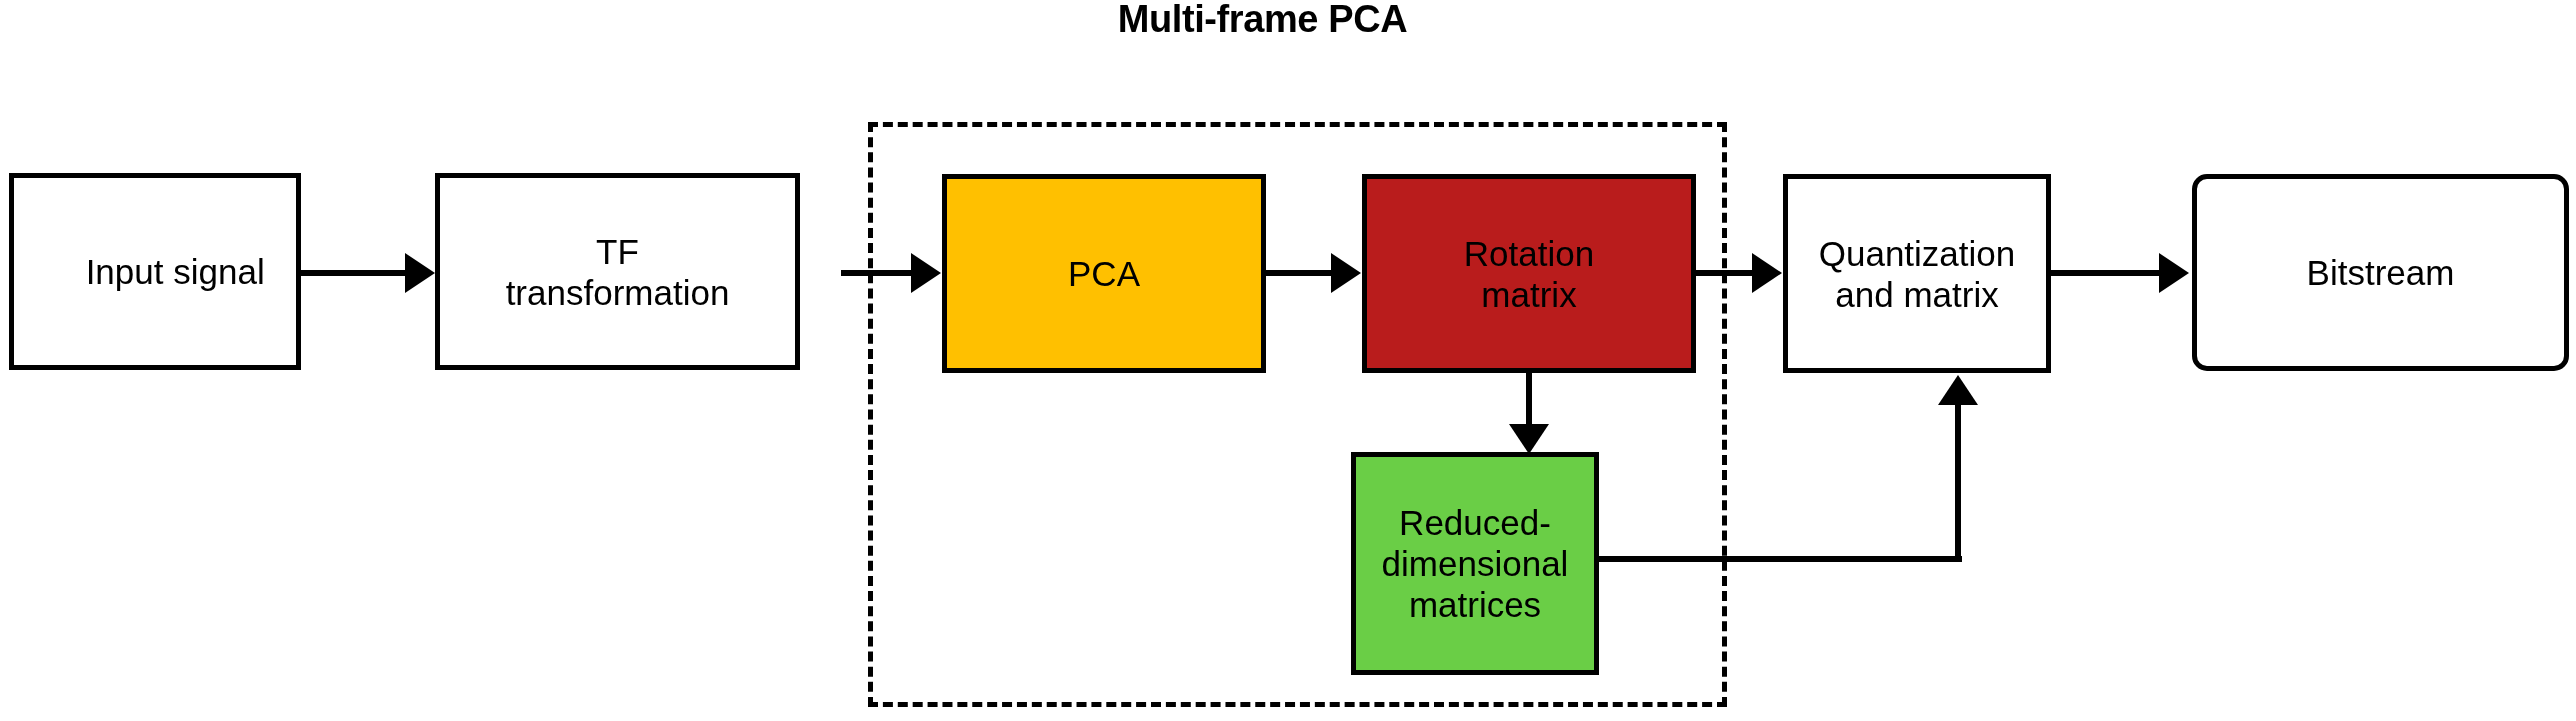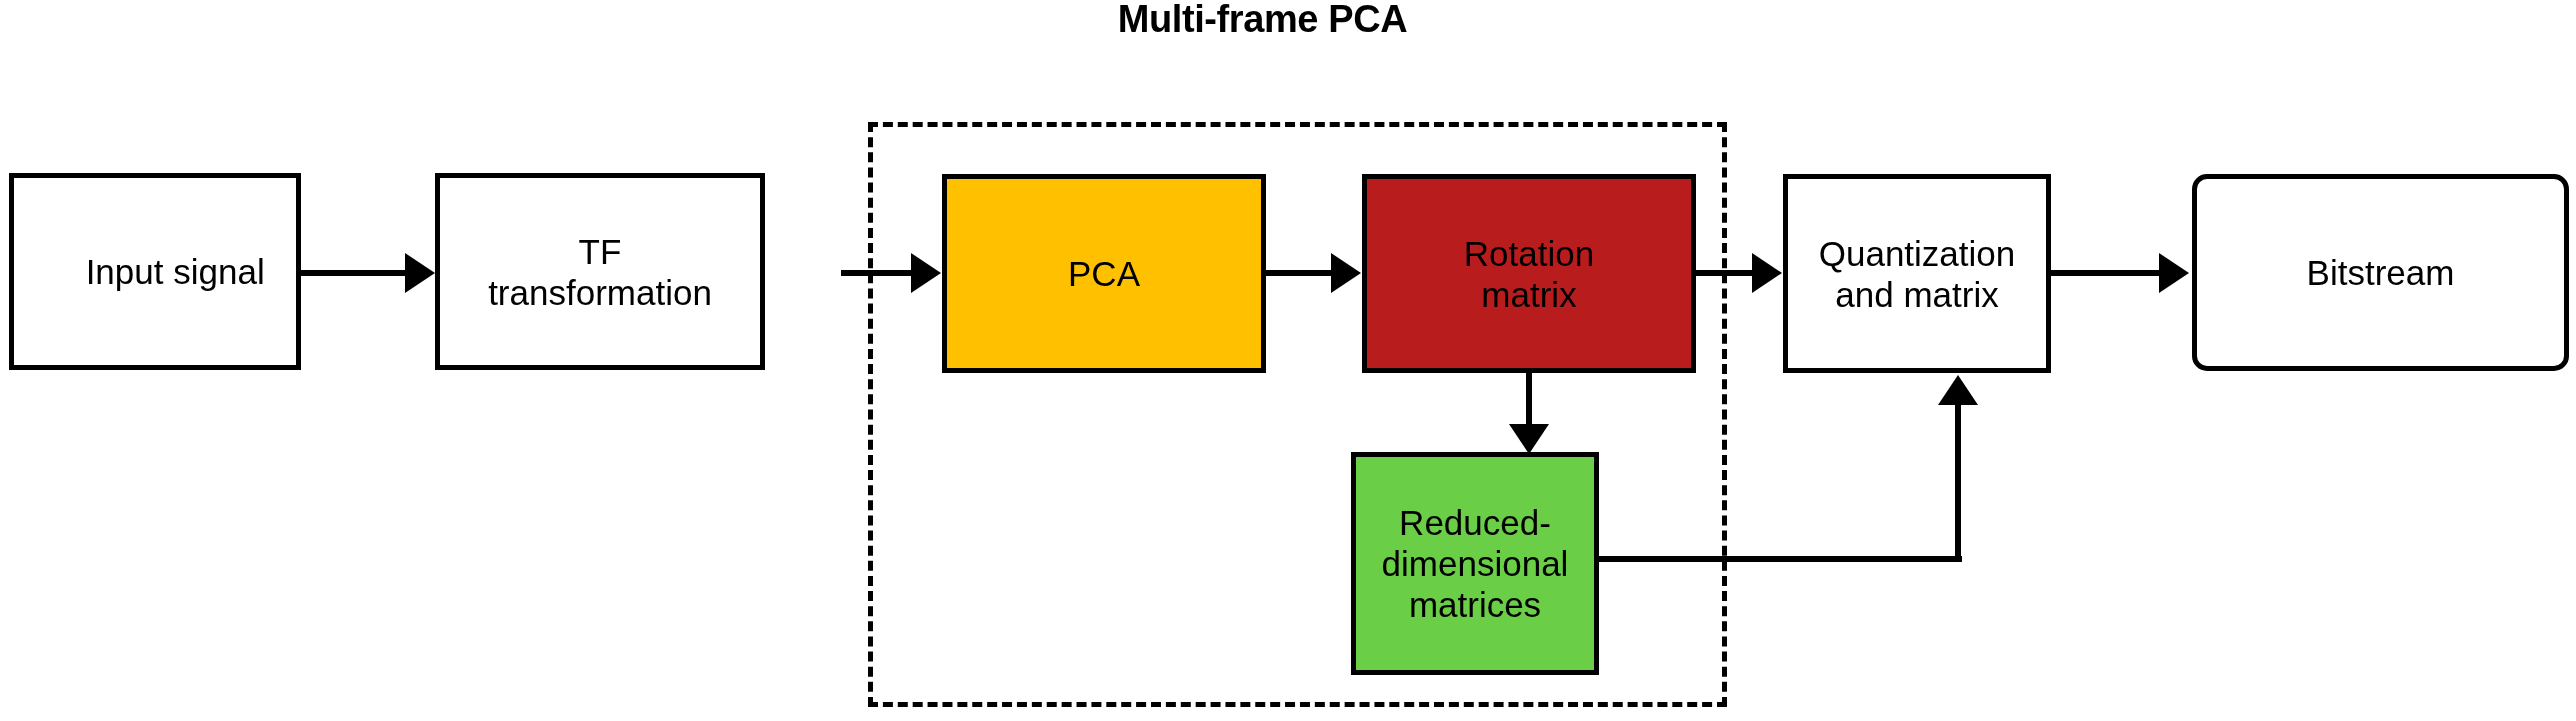--- a/index.html
+++ b/index.html
@@ -51,21 +51,21 @@
     font-size: 35px;
     line-height: 41px;
     padding: 0 5.7px;
   }
   .node .label {
     display: block;
     white-space: pre-line;
   }
   
   #node-input-signal   { left: 9px;   top: 173px; width: 292px; height: 197px; padding-left: 46px; }
-  #node-tf             { left: 435px;  top: 173px; width: 330px; height: 197px; }
+  #node-tf             { left: 435px;  top: 173px; width: 365px; height: 197px; }
   #node-pca            { left: 942px; top: 174px; width: 324px; height: 199px; background: #FFC000; }
   #node-rotation       { left: 1362px; top: 174px; width: 334px; height: 199px; background: #b91c1c; }
   #node-reduced        { left: 1351px; top: 452px; width: 248px; height: 223px; background: #6ACE46; }
   #node-quant          { left: 1783px; top: 174px; width: 268px; height: 199px; }
   #node-bitstream      { left: 2192px; top: 174px; width: 377px; height: 197px; border-radius: 15px; }
 
   
   .hline {
     position: absolute;
     height: 6.4px;

